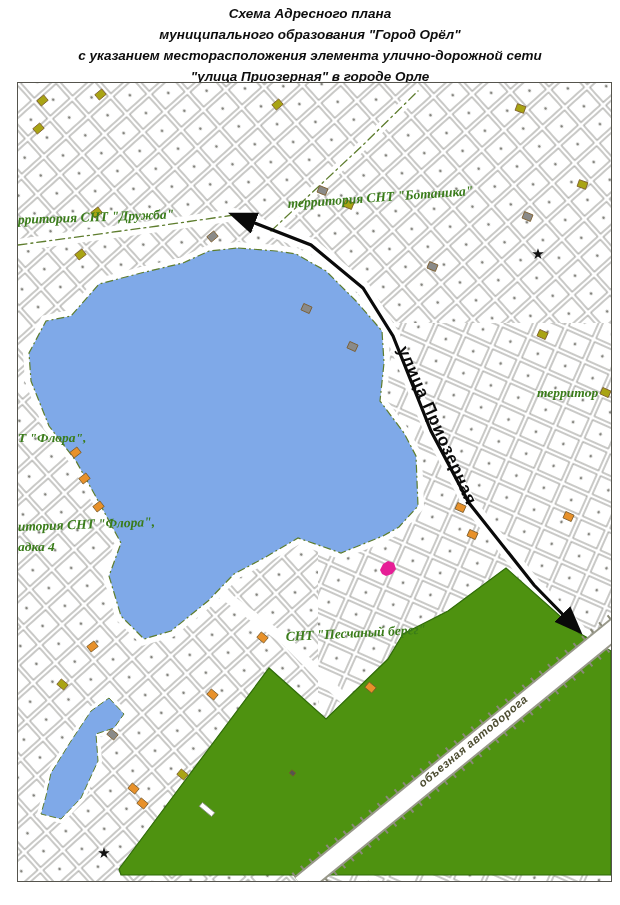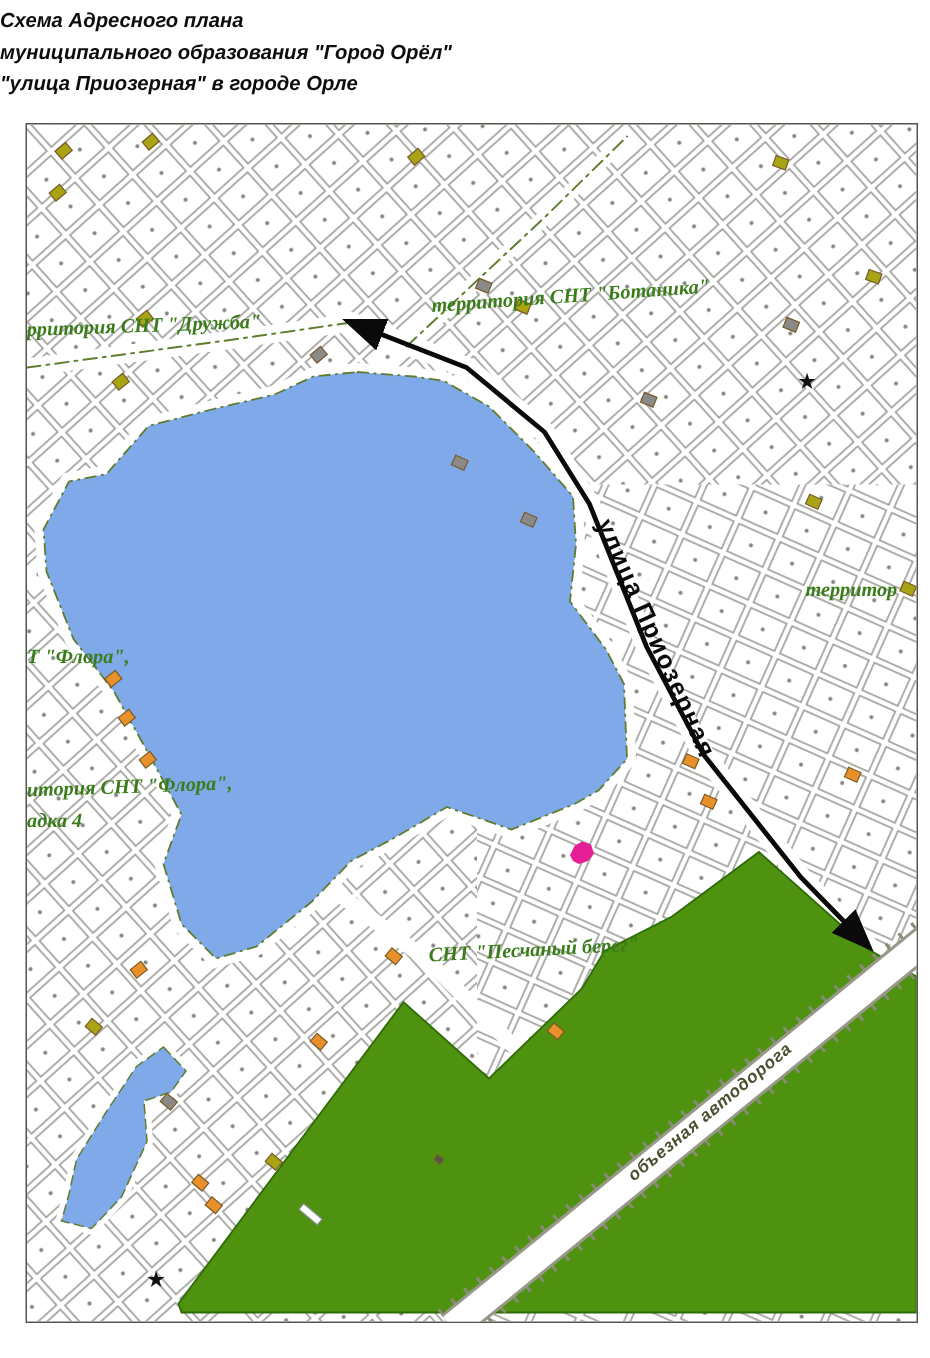--- a/index.html
+++ b/index.html
@@ -1,38 +1,39 @@
 <!DOCTYPE html>
 <html><head>
 <meta charset="utf-8">
 <style>
   html,body{margin:0;padding:0;background:#ffffff;}
   .page{position:relative;width:620px;height:905px;background:#ffffff;overflow:hidden;
         font-family:"Liberation Sans",sans-serif;}
-  .title-block{position:absolute;top:3px;left:0;width:620px;
+  .title-block{position:absolute;top:3px;left:0;width:620px;text-align:center;
                font-weight:bold;font-style:italic;font-size:13.5px;line-height:21px;color:#0d0d0d;}
   .map-frame{position:absolute;left:17px;top:82px;width:593px;height:798px;
              border:1.5px solid #55544d;box-sizing:content-box;background:#ffffff;}
   svg text{user-select:none;}
   .snt-label{font-family:"Liberation Serif",serif;font-style:italic;font-weight:bold;
              fill:#3a7c1a;font-size:13.5px;}
   .street-label{font-family:"Liberation Sans",sans-serif;font-weight:bold;font-size:17px;
                 fill:#0a0a0a;letter-spacing:1px;}
   .bypass-label{font-family:"Liberation Sans",sans-serif;font-weight:bold;font-style:italic;
                 font-size:11.5px;fill:#4e4e32;letter-spacing:0.5px;}
   .star-glyph{font-size:15px;fill:#111;}
 </style>
 </head>
 <body>
 
 <div class="page">
 
   <div class="title-block">
     <div>Схема Адресного плана</div>
     <div>муниципального образования "Город Орёл"</div>
+    <div>с указанием месторасположения элемента улично-дорожной сети</div>
     <div>"улица Приозерная" в городе Орле</div>
   </div>
 
   <div class="map-frame">
     <svg width="593" height="798" viewBox="0 0 593 798" xmlns="http://www.w3.org/2000/svg">
       <defs>
         <pattern id="parcA" width="30" height="24" patternUnits="userSpaceOnUse" patternTransform="rotate(-42)">
           <rect x="2" y="2" width="26" height="20" fill="none" stroke="#94948f" stroke-width="1"></rect>
           <circle cx="15" cy="12" r="1.4" fill="#84847e"></circle>
         </pattern>

